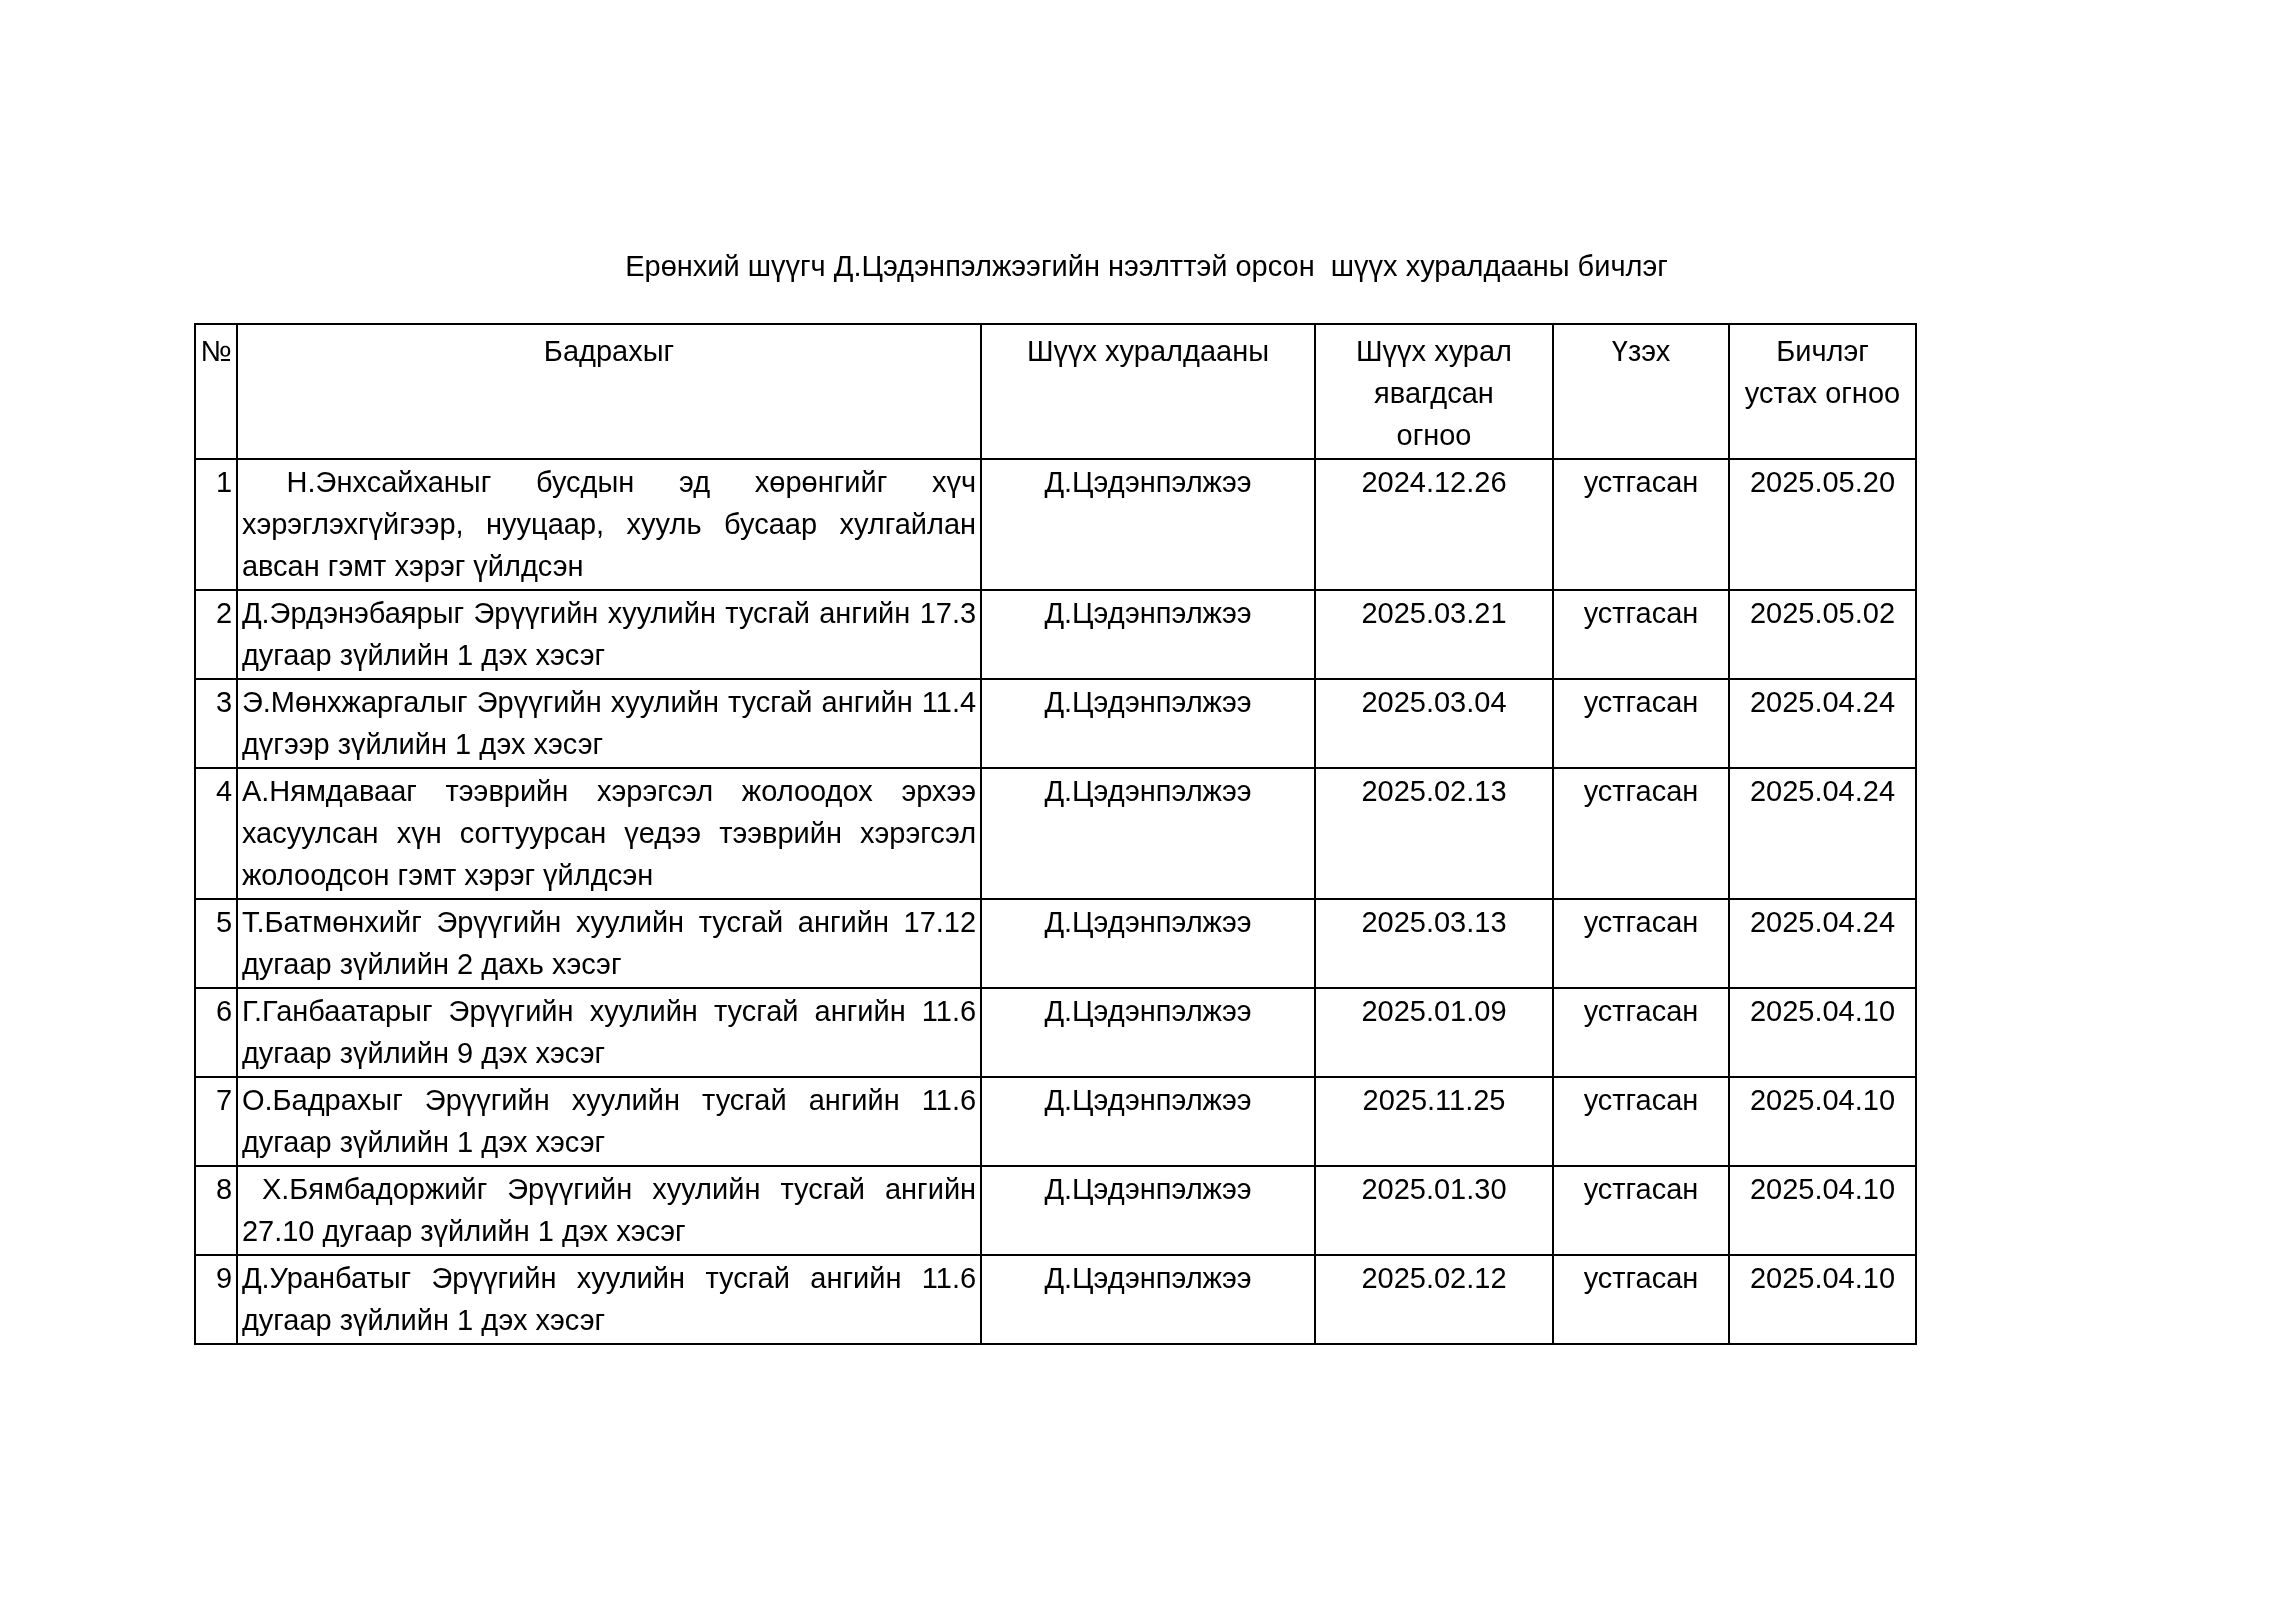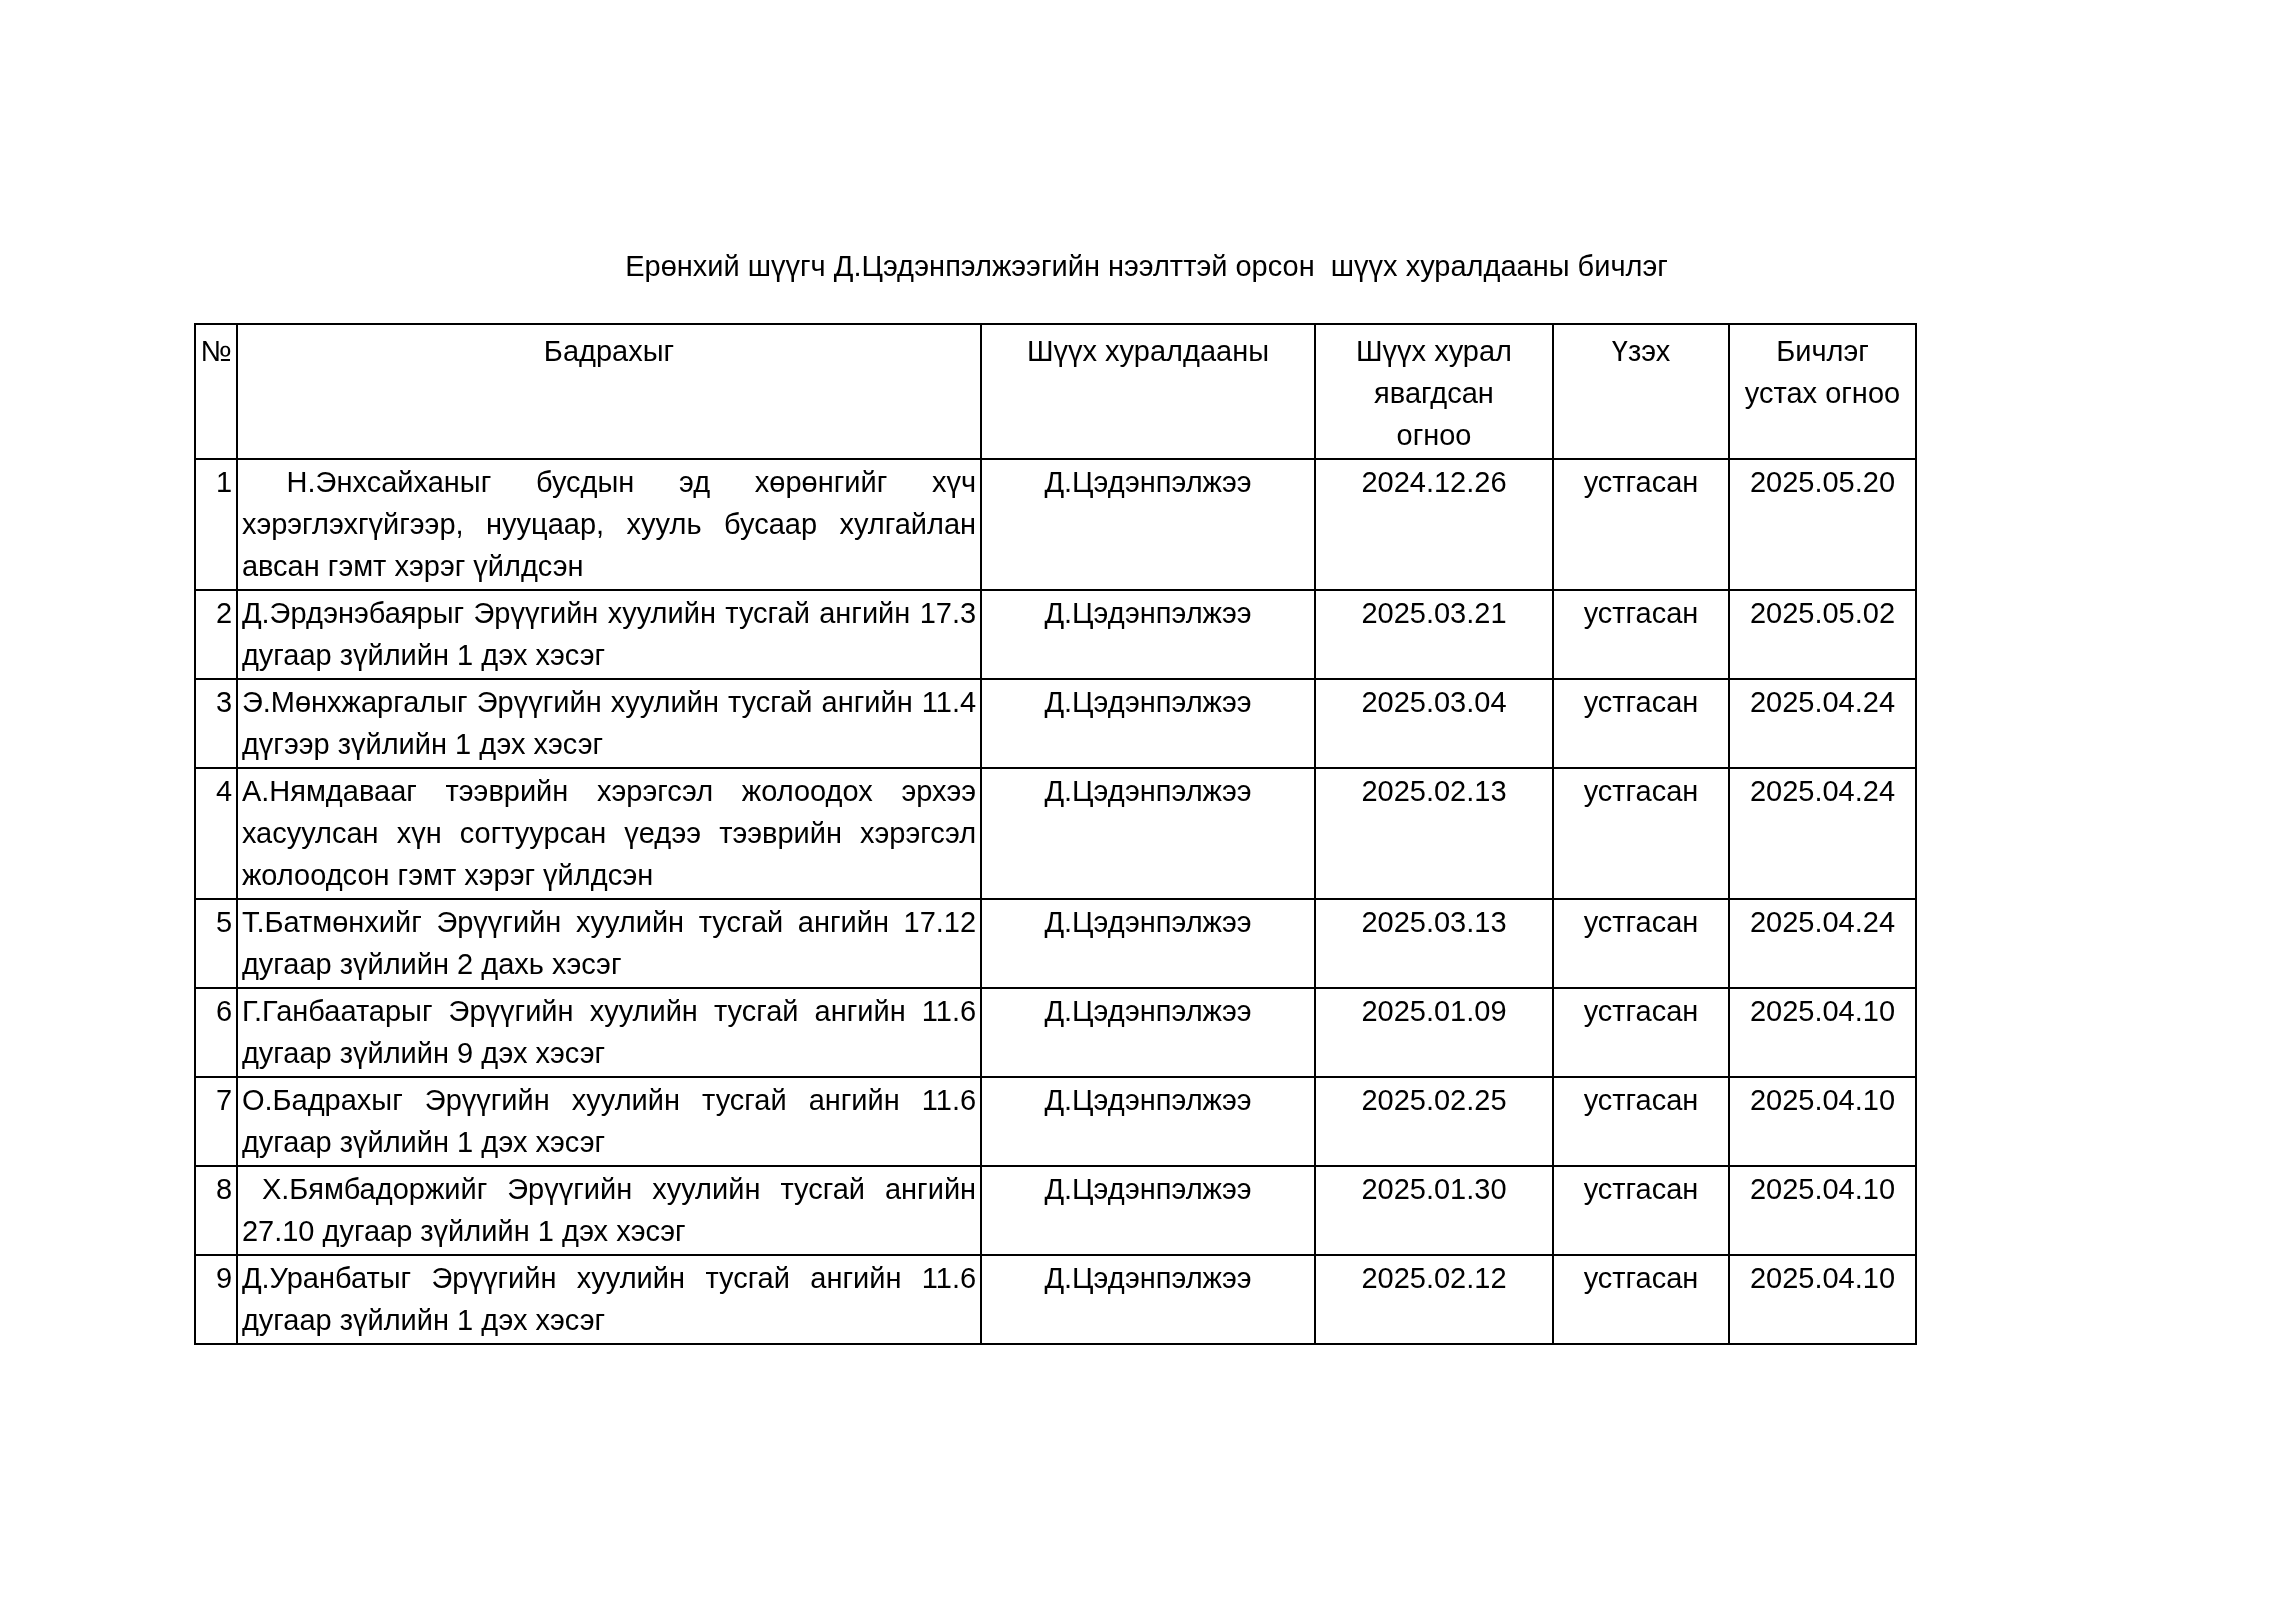--- a/index.html
+++ b/index.html
@@ -142,21 +142,21 @@
       <td class="cell-content">Г.Ганбаатарыг Эрүүгийн хуулийн тусгай ангийн 11.6 дугаар зүйлийн 9 дэх хэсэг</td>
       <td class="cell-judge">Д.Цэдэнпэлжээ</td>
       <td class="cell-session-date">2025.01.09</td>
       <td class="cell-status">устгасан</td>
       <td class="cell-delete-date">2025.04.10</td>
     </tr>
       <tr>
       <td class="cell-num">7</td>
       <td class="cell-content">О.Бадрахыг Эрүүгийн хуулийн тусгай ангийн 11.6 дугаар зүйлийн 1 дэх хэсэг</td>
       <td class="cell-judge">Д.Цэдэнпэлжээ</td>
-      <td class="cell-session-date">2025.02.25</td>
+      <td class="cell-session-date">2025.11.25</td>
       <td class="cell-status">устгасан</td>
       <td class="cell-delete-date">2025.04.10</td>
     </tr>
       <tr>
       <td class="cell-num">8</td>
       <td class="cell-content"> Х.Бямбадоржийг Эрүүгийн хуулийн тусгай ангийн 27.10 дугаар зүйлийн 1 дэх хэсэг</td>
       <td class="cell-judge">Д.Цэдэнпэлжээ</td>
       <td class="cell-session-date">2025.01.30</td>
       <td class="cell-status">устгасан</td>
       <td class="cell-delete-date">2025.04.10</td>

